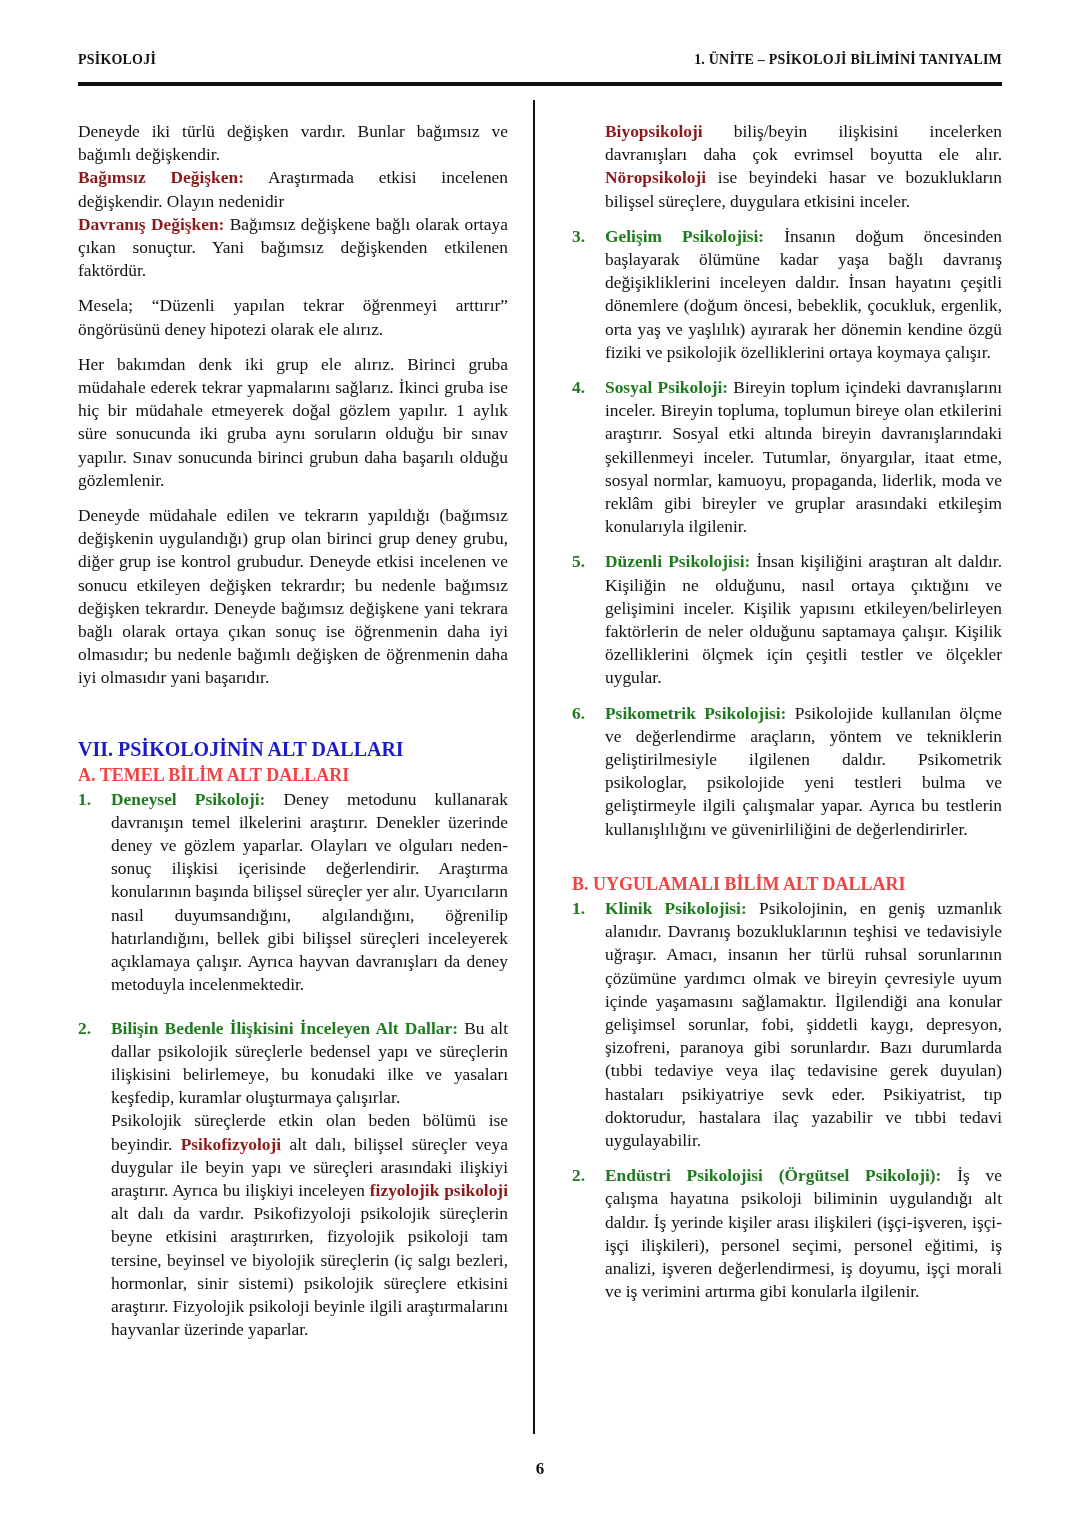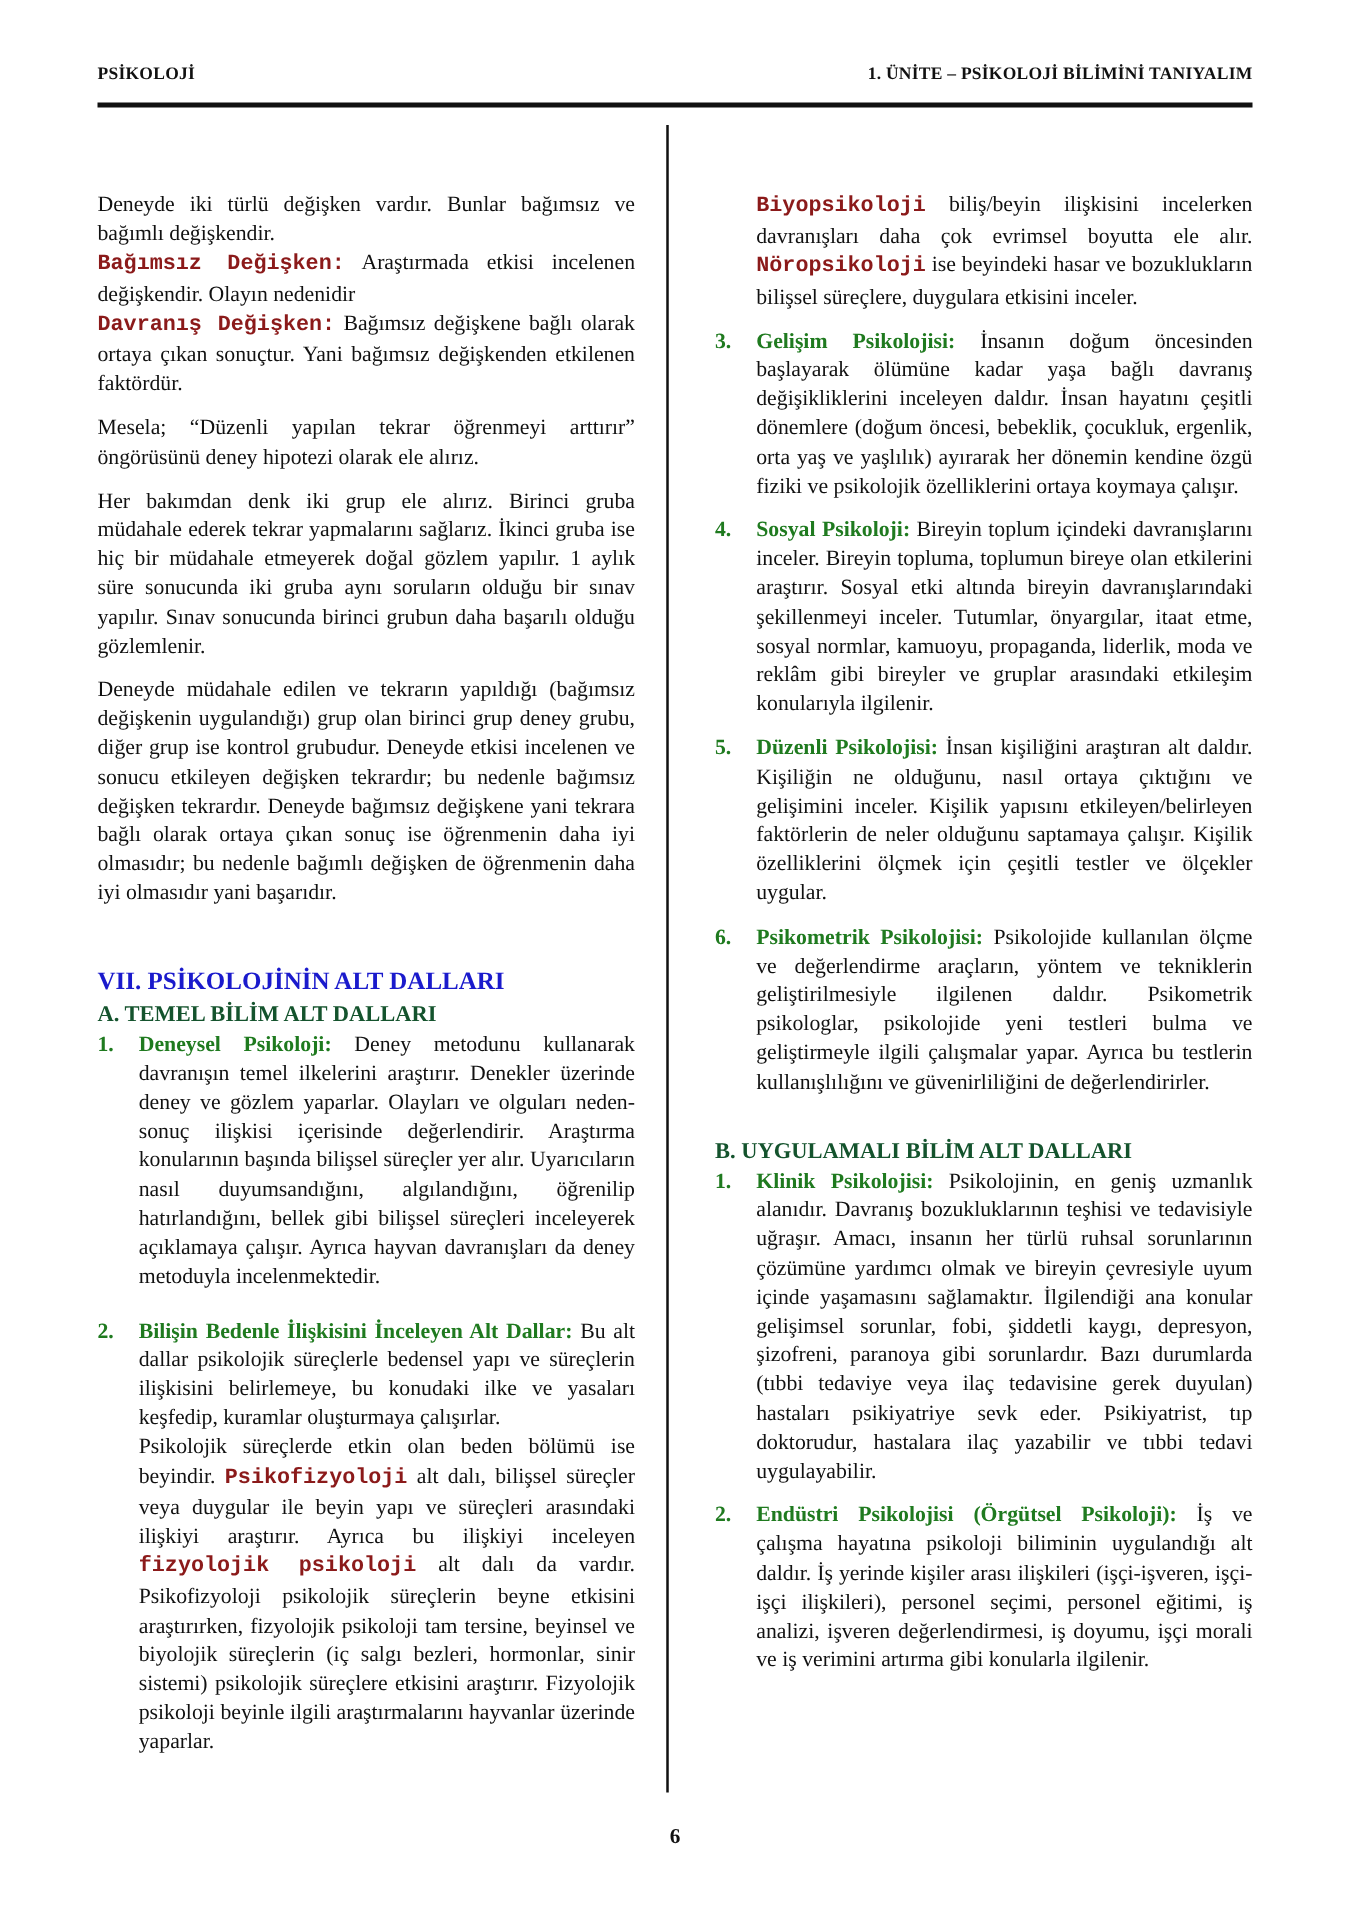--- a/index.html
+++ b/index.html
@@ -14,33 +14,33 @@
   }
   .header .left { position: absolute; left: 0; top: 2px; }
   .header .right { position: absolute; right: 0; top: 2px; }
   .header-rule {
     position: absolute; left: 78px; top: 82px; width: 924px; height: 4px; background: #111111;
   }
   .col-divider {
     position: absolute; left: 533px; top: 100px; width: 2px; height: 1334px; background: #111111;
   }
   .col {
-    position: absolute; top: 120px; font-size: 17.4px; line-height: 23.2px; margin-top: 32px;
+    position: absolute; top: 120px; font-size: 17.4px; line-height: 23.2px;
   }
   .col.left { left: 78px; width: 430px; }
   .col.right { left: 572px; width: 430px; }
   p { margin: 0; text-align: justify; }
   .gap { height: 20px; }
   .gap-sm { height: 12px; }
   .gap-lg { height: 46px; }
-  .red-term { color: #8b1a1a; font-weight: bold; font-family: Liberation Mono, monospace; }
+  .red-term { color: #8b1a1a; font-weight: bold; }
   .green-term { color: #1f7a1f; font-weight: bold; }
   .bold { font-weight: normal; }
   .sec-blue { color: #1a1acc; font-weight: bold; font-size: 20px; line-height: 26px; }
-  .sec-red { color: #14532d; font-weight: bold; font-size: 18px; line-height: 26px; }
+  .sec-red { color: #ef4444; font-weight: bold; font-size: 18px; line-height: 26px; }
   .item { position: relative; padding-left: 33px; }
   .item .num { position: absolute; left: 0; top: 0; color: #1f7a1f; font-weight: bold; }
   .item p { text-align: justify; }
   .indent { padding-left: 33px; }
   .page-num {
     position: absolute; left: 0; width: 1080px; top: 1459px; text-align: center;
     font-weight: bold; font-size: 17px;
   }
 </style>
 </head>

